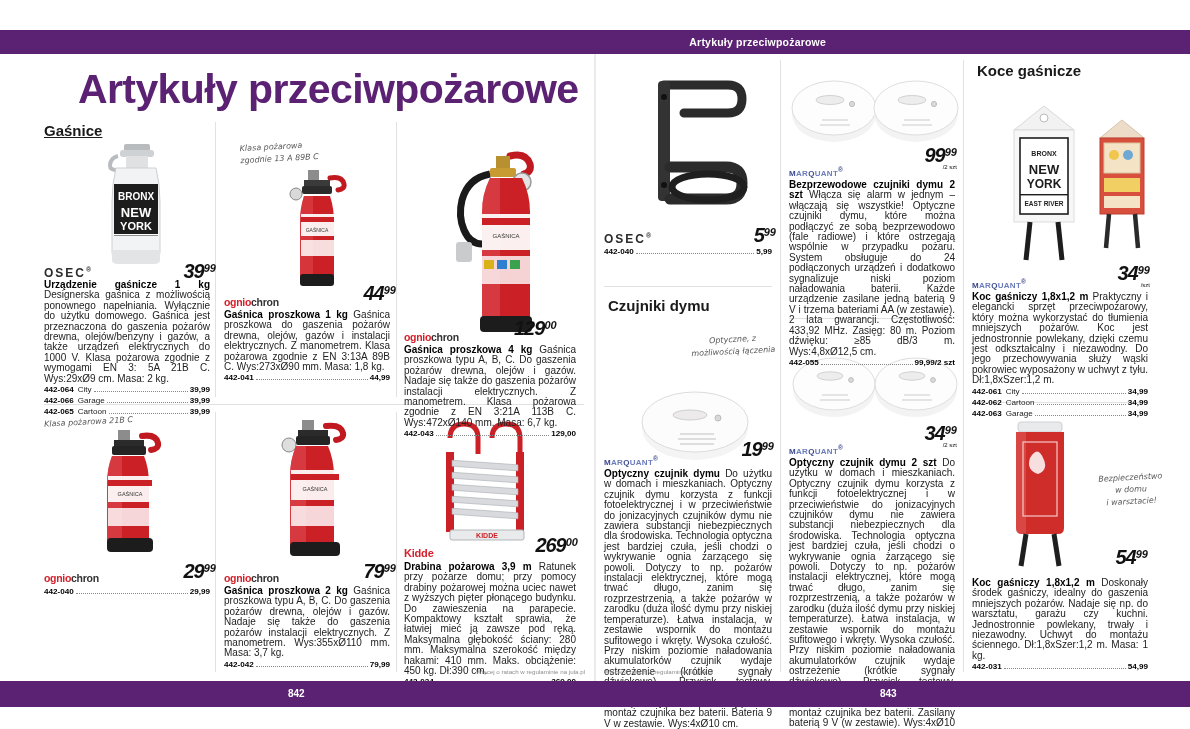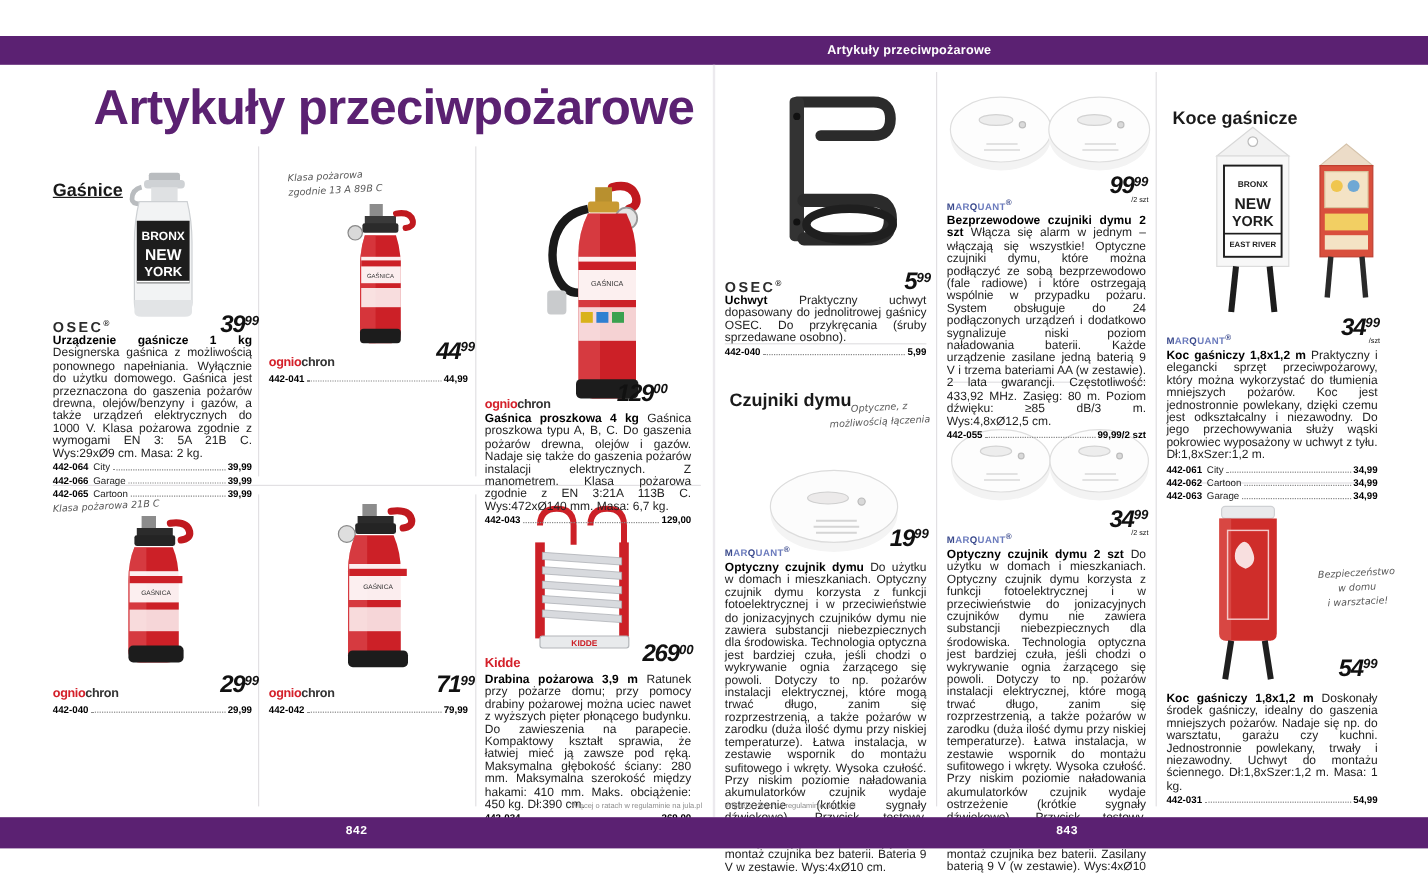--- a/index.html
+++ b/index.html
@@ -21,38 +21,38 @@
     position: absolute; right: 0; top: 0; height: 24px; line-height: 24px;
     padding-right: 364px;
     color: #fff; font-size: 10.5px; font-weight: bold; letter-spacing: .2px;
   }
   .botbar {
     position: absolute; top: 681px; left: 0; width: 1190px; height: 26px;
     background: #5b2172;
   }
   .pagenum {
     position: absolute; top: 681px; height: 26px; line-height: 26px;
-    color: #fff; font-size: 10px; font-weight: bold; font-family: Liberation Mono, monospace;
+    color: #fff; font-size: 10px; font-weight: bold;
   }
   .pagenum.left { left: 288px; }
   .pagenum.right { left: 880px; }
 
   .gutter {
     position: absolute; top: 54px; left: 594px; width: 2px; height: 627px;
     background: #eceaee;
   }
 
   
   .main-title {
     position: absolute; left: 78px; top: 66px;
     font-size: 41px; font-weight: bold; color: #5b2172;
     letter-spacing: -0.6px;
   }
   .sec-title {
-    position: absolute; font-size: 15px; font-weight: bold; color: #1a1a1a; margin-top: 28px;
+    position: absolute; font-size: 15px; font-weight: bold; color: #1a1a1a;
   }
 
   
   .vrule { position: absolute; width: 1px; background: #e2e0e3; }
   .hrule { position: absolute; height: 1px; background: #e2e0e3; }
 
   
   .prod { position: absolute; }
   .brand { height: 11px; margin-bottom: 3px; display:block; }
   .brand-osec {
@@ -388,20 +388,21 @@
         <span class="dots"></span>
         <span class="pr">39,99</span>
       </div>
   </div>
 
   <div class="prod" style="left:224px; top:296px; width:166px;">
     <div class="brand brand-ogn"><span class="o">ognio</span><span class="c">chron</span></div>
     <div class="price" style="left:112px; top:-14px; width:60px; text-align:right;">
       <span class="int">44</span><span class="dec">99</span>
     </div>
+    <div class="ptext"><b>Gaśnica proszkowa 1 kg</b> <span>Gaśnica proszkowa do gaszenia pożarów drewna, olejów, gazów i instalacji elektrycznych. Z manometrem. Klasa pożarowa zgodnie z EN 3:13A 89B C. Wys:273xØ90 mm. Masa: 1,8 kg.</span></div>
     <div class="artrow">
         <span class="code">442-041</span>
         <span class="dots"></span>
         <span class="pr">44,99</span>
       </div>
   </div>
 
   <div class="prod" style="left:404px; top:345px; width:172px;">
     <div class="brand brand-ogn" style="position:absolute; top:-14px; left:0;"><span class="o">ognio</span><span class="c">chron</span></div>
     <div class="price" style="left:110px; top:-28px; width:64px; text-align:left;">
@@ -423,22 +424,23 @@
     <div class="artrow">
         <span class="code">442-040</span>
         <span class="dots"></span>
         <span class="pr">29,99</span>
       </div>
   </div>
 
   <div class="prod" style="left:224px; top:572px; width:166px;">
     <div class="brand brand-ogn"><span class="o">ognio</span><span class="c">chron</span></div>
     <div class="price" style="left:112px; top:-12px; width:60px; text-align:right;">
-      <span class="int">71</span><span class="dec">99</span>
-    </div>
+      <span class="int">79</span><span class="dec">99</span>
+    </div>
+    <div class="ptext"><b>Gaśnica proszkowa 2 kg</b> <span>Gaśnica proszkowa typu A, B, C. Do gaszenia pożarów drewna, olejów i gazów. Nadaje się także do gaszenia pożarów instalacji elektrycznych. Z manometrem. Wys:355xØ110 mm. Masa: 3,7 kg.</span></div>
     <div class="artrow">
         <span class="code">442-042</span>
         <span class="dots"></span>
         <span class="pr">79,99</span>
       </div>
   </div>
 
   <div class="prod" style="left:404px; top:562px; width:172px;">
     <div class="brand brand-kidde" style="position:absolute; top:-15px; left:0;"><span>Kidde</span></div>
     <div class="price" style="left:108px; top:-28px; width:66px; text-align:right;">
@@ -450,21 +452,20 @@
         <span class="dots"></span>
         <span class="pr">269,00</span>
       </div>
   </div>
 
   <div class="prod" style="left:604px; top:232px; width:168px;">
     <div class="brand brand-osec"><span>OSEC</span><sup>®</sup></div>
     <div class="price" style="left:112px; top:-8px; width:60px; text-align:right;">
       <span class="int">5</span><span class="dec">99</span>
     </div>
-    <div class="ptext"><b>Uchwyt</b> <span>Praktyczny uchwyt dopasowany do jednolitrowej gaśnicy OSEC. Do przykręcania (śruby sprzedawane osobno).</span></div>
     <div class="artrow">
         <span class="code">442-040</span>
         <span class="dots"></span>
         <span class="pr">5,99</span>
       </div>
   </div>
 
   <div class="prod" style="left:604px; top:455px; width:168px;">
     <div class="brand brand-mq">M<span class="q">AR</span>Q<span class="q">UANT</span><sup>®</sup></div>
     <div class="price" style="left:110px; top:-17px; width:60px; text-align:right;">

